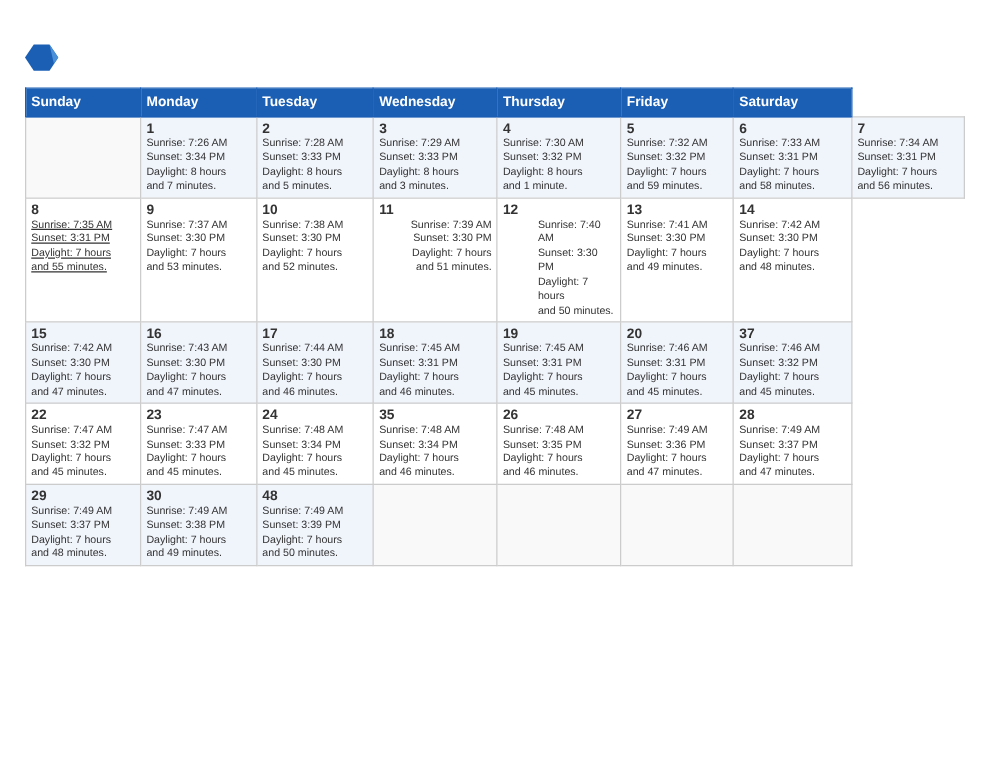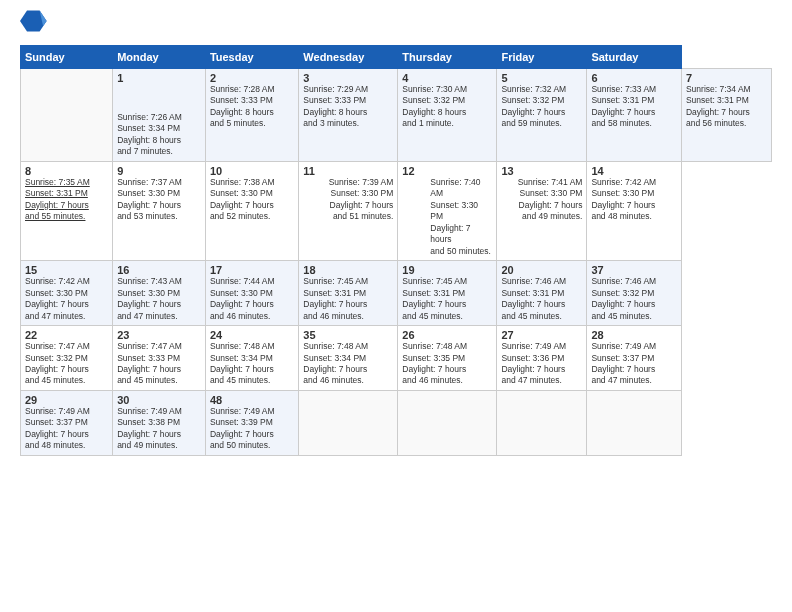--- a/index.html
+++ b/index.html
@@ -6,21 +6,21 @@
     body {
       width: 792px;
       height: 612px;
       font-family: Arial, sans-serif;
       background: #fff;
       overflow: hidden;
     }
     .page {
       width: 792px;
       height: 587px;
-      padding: 7px 20px;
+      padding: 32px 20px;
     }
     .header {
       display: flex;
       justify-content: space-between;
       align-items: flex-start;
       margin-bottom: 10px;
     }
     .logo {
       display: flex;
       align-items: center;
@@ -115,21 +115,21 @@
           <th>Thursday</th>
           <th>Friday</th>
           <th>Saturday</th>
         </tr>
     </thead>
     <tbody id="calendar-body">
         <tr>
           <td class="empty-cell"></td>
           <td>
             <span class="day-num">1</span>
-            <div class="day-info" style="white-space: pre-line; margin-top: 28px;">Sunrise: 7:26 AM
+            <div class="day-info" style="white-space: pre-line;">Sunrise: 7:26 AM
 Sunset: 3:34 PM
 Daylight: 8 hours
 and 7 minutes.</div>
           </td>
           <td>
             <span class="day-num">2</span>
             <div class="day-info" style="white-space: pre-line;">Sunrise: 7:28 AM
 Sunset: 3:33 PM
 Daylight: 8 hours
 and 5 minutes.</div>
@@ -201,21 +201,21 @@
           </td>
           <td>
             <span class="day-num">12</span>
             <div class="day-info" style="white-space: pre-line; margin-left: 28px;">Sunrise: 7:40 AM
 Sunset: 3:30 PM
 Daylight: 7 hours
 and 50 minutes.</div>
           </td>
           <td>
             <span class="day-num">13</span>
-            <div class="day-info" style="white-space: pre-line; text-align: right;">Sunrise: 7:41 AM
+            <div class="day-info" style="white-space: pre-line;">Sunrise: 7:41 AM
 Sunset: 3:30 PM
 Daylight: 7 hours
 and 49 minutes.</div>
           </td>
           <td>
             <span class="day-num">14</span>
             <div class="day-info" style="white-space: pre-line;">Sunrise: 7:42 AM
 Sunset: 3:30 PM
 Daylight: 7 hours
 and 48 minutes.</div>

